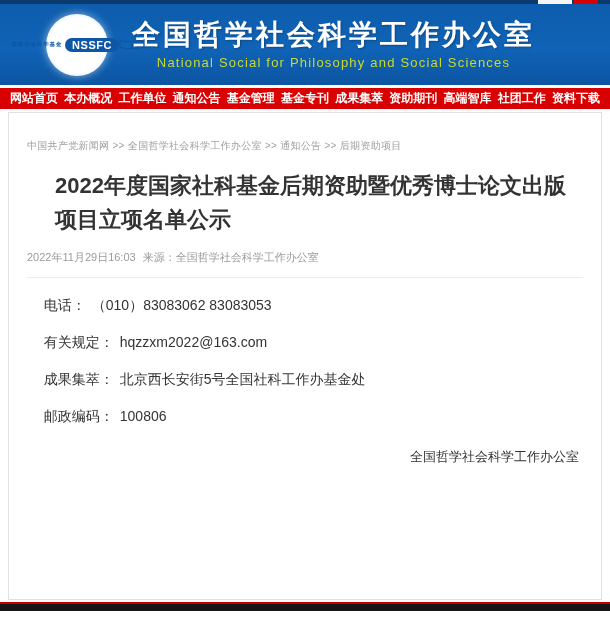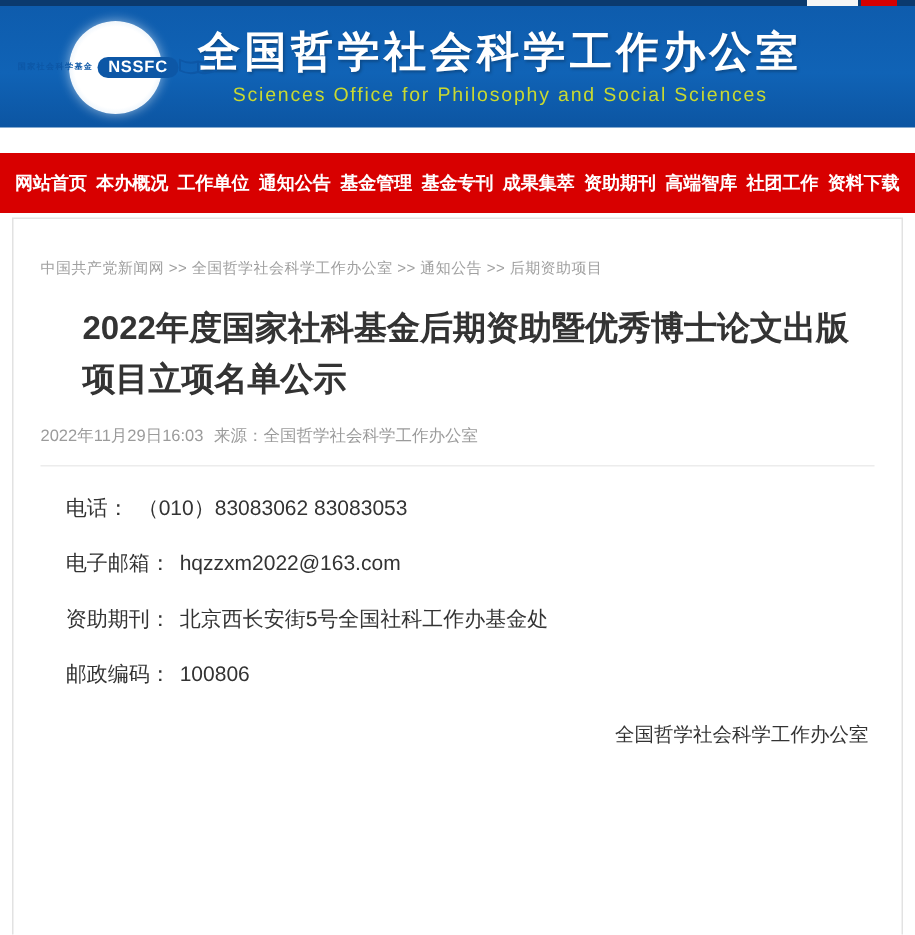--- a/index.html
+++ b/index.html
@@ -21,22 +21,22 @@
   .logo .abbr { background:#0d57a6; color:#fff; font-weight:bold; font-size:11px; padding:1px 7px;
     border-radius:7px; margin:1px 0; letter-spacing:.5px; }
   .logo .book { width:26px; height:11px; position:relative; }
   .logo .book svg { display:block; }
   .head-text { margin-left:24px; display:flex; flex-direction:column; align-items:center; }
   .head-title { color:#fff; font-size:28px; font-weight:bold; letter-spacing:3px; line-height:32px;
     text-shadow:1px 1px 2px rgba(0,0,0,.25); white-space:nowrap; }
   .head-sub { color:#c9d930; font-size:13px; letter-spacing:1.2px; margin-top:4px; white-space:nowrap; }
 
   
-  .nav { height:40px; background:#d80000; display:flex; align-items:center;
-    justify-content:space-between; padding:0 10px; margin-top:17px; }
+  .nav { height:21px; background:#d80000; display:flex; align-items:center;
+    justify-content:space-between; padding:0 10px; margin-top:3px; }
   .nav a { color:#fff; font-size:12px; font-weight:bold; text-decoration:none; white-space:nowrap; cursor:pointer; }
 
   
   .content-box { margin:3px 8px 0 8px; border:1px solid #e2e2e2; background:#fff;
     height:488px; padding:8px 18px 0 18px; position:relative; }
   .breadcrumb { font-size:10px; color:#a0a0a0; margin-top:18px; letter-spacing:.3px; }
   .art-title { font-size:22px; font-weight:bold; color:#333; line-height:34px; margin-top:16px;margin-left:28px; }
   .art-meta { font-size:11px; color:#9b9b9b; margin-top:13px; padding-bottom:12px; border-bottom:1px solid #ececec; }
   .art-meta span { margin-right:4px; }
   .art-body { font-size:13px; color:#333; line-height:29px; margin-top:16px; text-indent:2em; }
@@ -62,21 +62,21 @@
     <span class="abbr">NSSFC</span>
     <span class="book">
       <svg width="26" height="11" viewBox="0 0 26 11">
           <path d="M1 1 Q7 4 13 2 Q19 4 25 1 L25 8 Q19 11 13 9 Q7 11 1 8 Z" fill="none" stroke="#0d57a6" stroke-width="1.3"></path>
           <line x1="13" y1="2" x2="13" y2="9" stroke="#0d57a6" stroke-width="1.3"></line>
         </svg>
     </span>
   </div>
   <div class="head-text">
     <div class="head-title">全国哲学社会科学工作办公室</div>
-    <div class="head-sub">Sciences Office for Philosophy and Social Sciences</div>
+    <div class="head-sub">National Social for Philosophy and Social Sciences</div>
   </div>
 </div>
 
 <div class="nav">
   <a>网站首页</a>
   <a>本办概况</a>
   <a>工作单位</a>
   <a>通知公告</a>
   <a>基金管理</a>
   <a>基金专刊</a>
@@ -95,24 +95,24 @@
   <div class="art-meta">
     <span>2022年11月29日16:03</span>
     <span>来源：全国哲学社会科学工作办公室</span>
   </div>
 
 
   <div class="contact-line">
     <span class="lbl">电话：</span><span>（010）83083062 83083053</span>
   </div>
   <div class="contact-line">
-    <span class="lbl">电子邮箱：</span><span>hqzzxm2022@163.com</span>
+    <span class="lbl">有关规定：</span><span>hqzzxm2022@163.com</span>
   </div>
   <div class="contact-line">
-    <span class="lbl">资助期刊：</span><span>北京西长安街5号全国社科工作办基金处</span>
+    <span class="lbl">成果集萃：</span><span>北京西长安街5号全国社科工作办基金处</span>
   </div>
   <div class="contact-line">
     <span class="lbl">邮政编码：</span><span>100806</span>
   </div>
 
   <div class="sig-line">全国哲学社会科学工作办公室</div>
 
 </div>
 
 <div class="bottom-red"></div>

